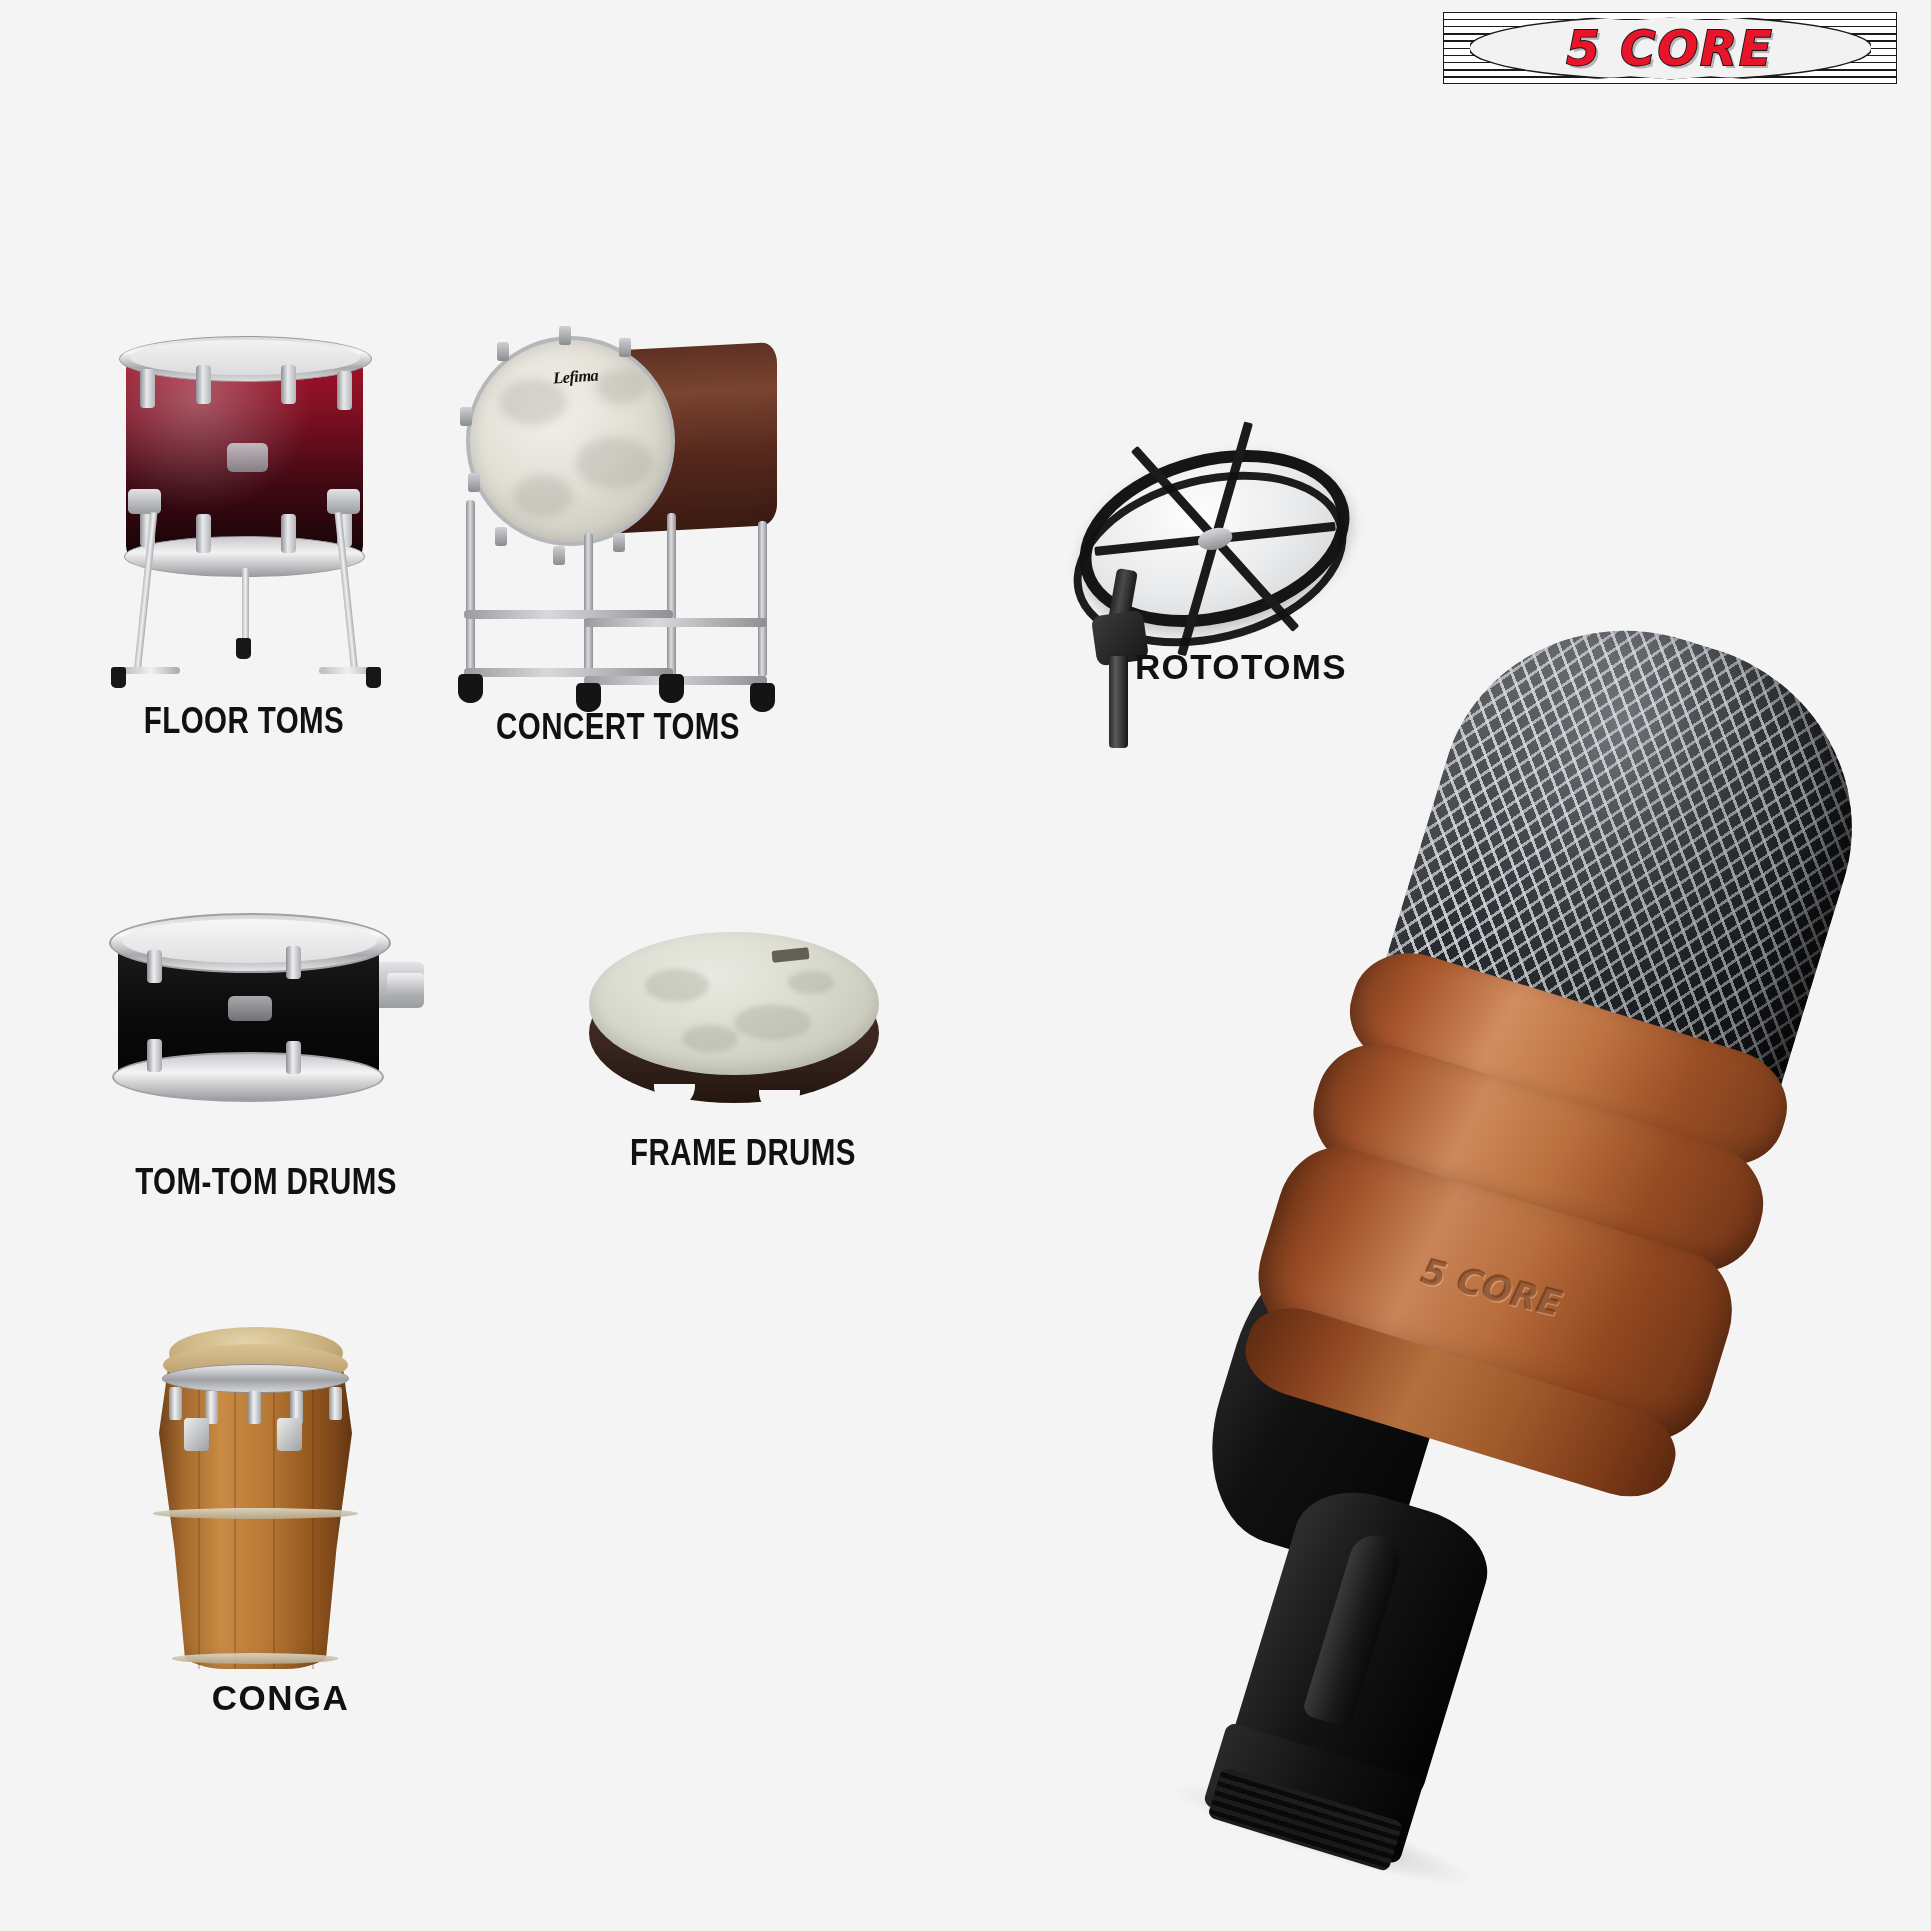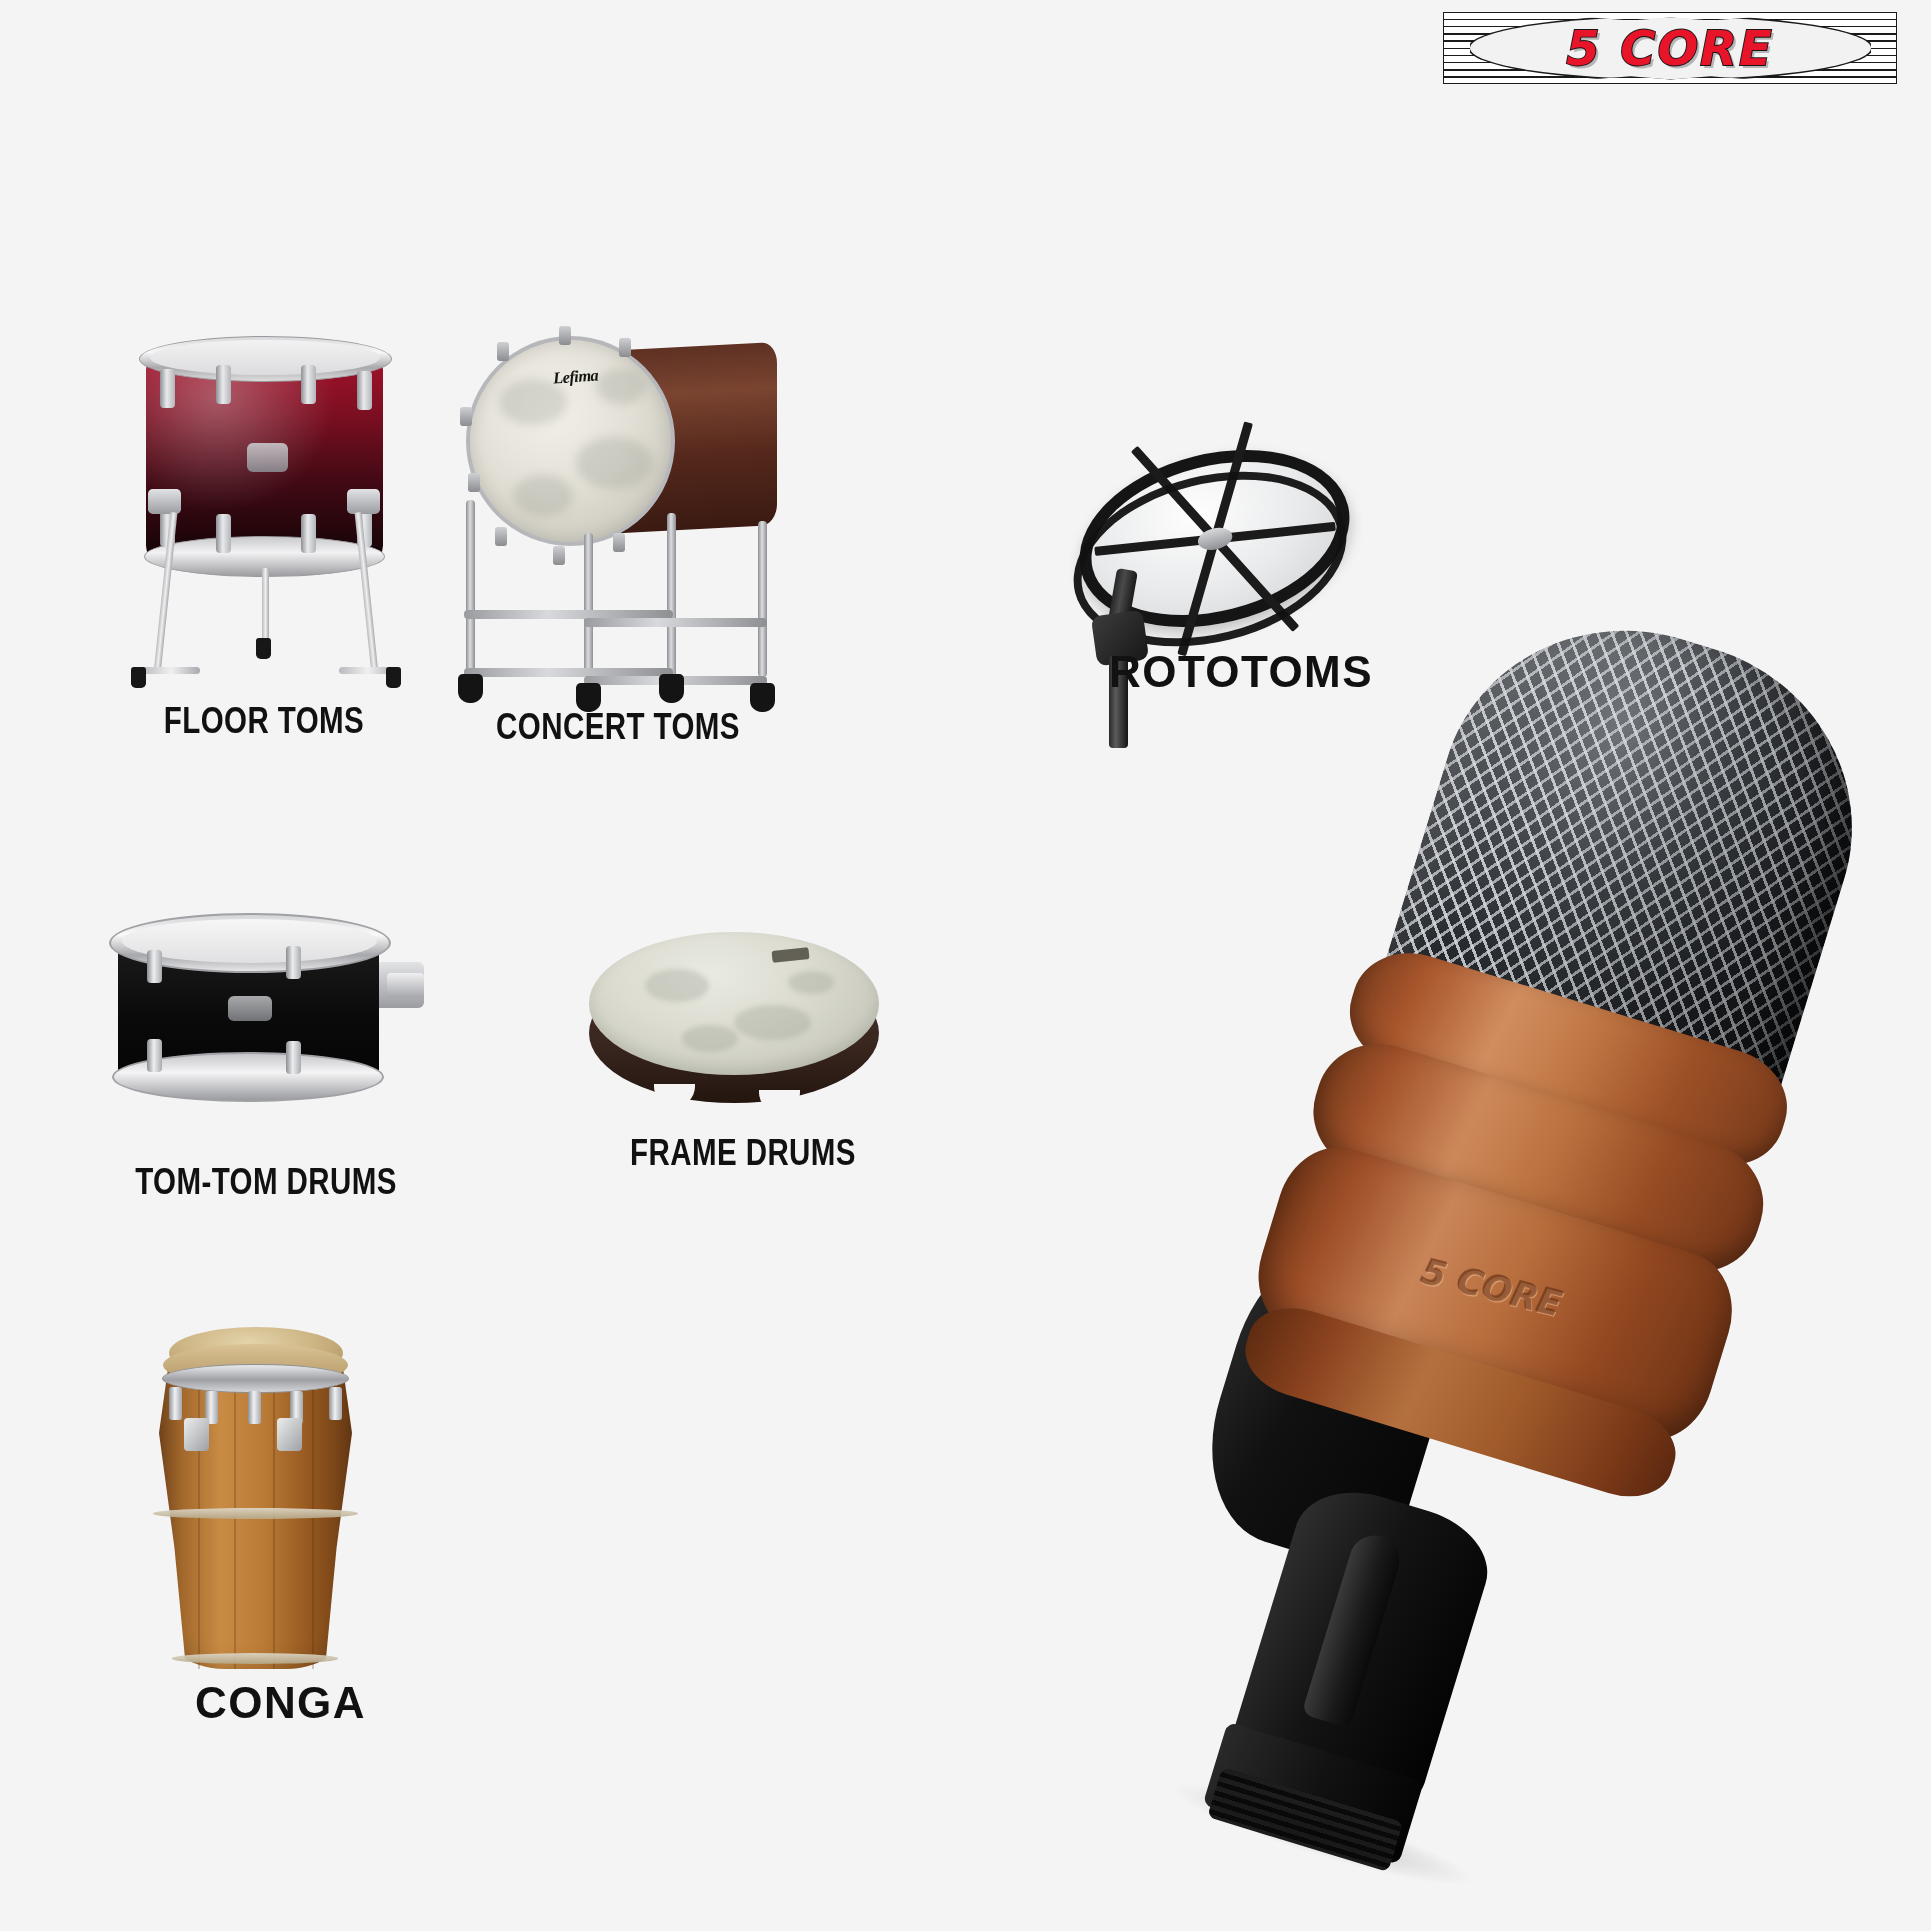--- a/index.html
+++ b/index.html
@@ -60,24 +60,24 @@
     width:632px; height:8.7px; background:#060a24;
   }
 
   
   .prod { position:absolute; }
   .prod .label {
     position:absolute; left:50%; transform:translateX(-50%);
     white-space:nowrap; color:#111; font-weight:bold;
   }
   .label.cond { font-size:36px; letter-spacing:0.5px; transform:translateX(-50%) scaleX(.82); }
-  .label.wide { font-size:44px; letter-spacing:1.4px;padding-left:40px; }
-
-  
-  #floor-tom { left:100px; top:319px; width:328px; height:406px;text-align:right; }
+  .label.wide { font-size:35px; letter-spacing:1.4px;padding-left:40px; }
+
+  
+  #floor-tom { left:80px; top:319px; width:328px; height:406px;text-align:right; }
   .ft-shell {
     position:absolute; left:46px; top:37px; width:237px; height:203px;
     background:
       radial-gradient(ellipse at 30% 20%, rgba(255,255,255,.30), rgba(255,255,255,0) 50%),
       linear-gradient(to bottom,#a3122a 0%, #7d0f22 28%, #450a15 60%, #120406 100%);
     border-radius:9.7px/13.5px;
   }
   .ft-hoop-top {
     position:absolute; left:39px; top:17.4px; width:253px; height:46px;
     border-radius:50%;

